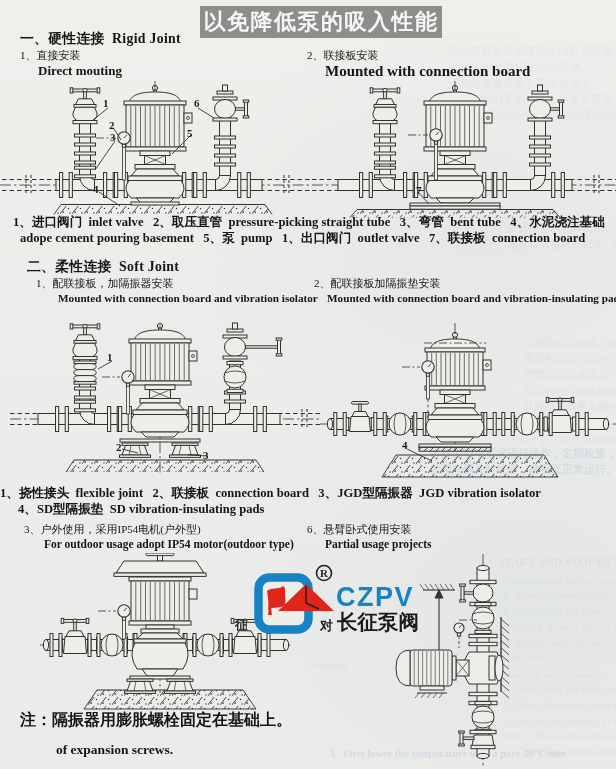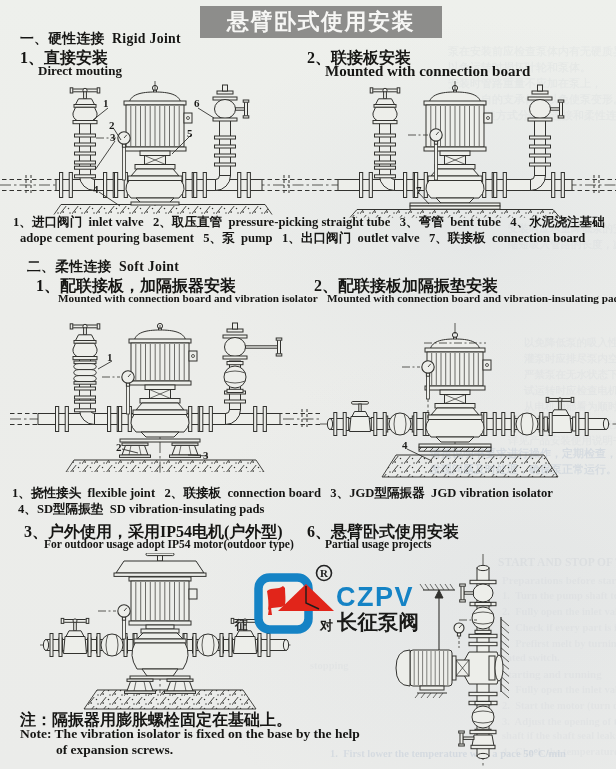--- a/index.html
+++ b/index.html
@@ -10,21 +10,21 @@
             radial-gradient(ellipse 420px 300px at 78% 30%, rgba(198,206,216,0.20), rgba(198,206,216,0) 70%),
             radial-gradient(ellipse 500px 380px at 85% 78%, rgba(192,200,212,0.18), rgba(192,200,212,0) 70%),
             linear-gradient(180deg, #eef0ec 0%, #ecedea 40%, #ebecea 100%);
           overflow:hidden; filter:blur(0.28px); }
   .abs { position:absolute; white-space:pre; }
   #title-bar { position:absolute; left:200px; top:6px; width:242px; height:32px; background:#8d8d8b;
                display:flex; align-items:center; justify-content:center; }
   #title-bar span { font-family:"Liberation Sans", sans-serif; font-weight:bold; font-size:22px;
                     color:#f6f6f4; letter-spacing:1.5px; }
   .h1 { font-size:13.8px; font-weight:bold; color:#161614; letter-spacing:0.3px; }
-  .sub-zh { font-size:16px; font-weight:bold; color:#161614; }
+  .sub-zh { font-size:11px; font-weight:normal; color:#161614; }
   .sub-en { font-size:15px; font-weight:bold; color:#161614; }
   .legend { font-size:12.6px; font-weight:bold; color:#161614; }
   .callout { position:absolute; font-size:11px; font-weight:bold; color:#1c1c1a; line-height:1; }
   .diagram { position:absolute; }
   .note-zh { font-size:16px; font-weight:bold; color:#161614; }
   .note-en { font-size:13.5px; font-weight:bold; color:#161614; }
   .ghost { position:absolute; color:#7a86a0; opacity:0.05; font-weight:bold; white-space:pre;
            filter:blur(0.6px); pointer-events:none; }
   .ghost-blue { position:absolute; color:#5f7fae; opacity:0.11; font-weight:bold; white-space:pre;
                 filter:blur(0.6px); pointer-events:none; }
@@ -82,21 +82,21 @@
     <div class="ghost" style="left:502px;top:668px;font-size:11px;">Starting and running</div>
     <div class="ghost" style="left:502px;top:684px;font-size:10.5px;">1.  Fully open the inlet valve and outlet valve,</div>
     <div class="ghost" style="left:502px;top:700px;font-size:10.5px;">2.  Start the motor (turn on the running switch),</div>
     <div class="ghost" style="left:502px;top:716px;font-size:10.5px;">3.  Adjust the opening of the outlet valve when the</div>
     <div class="ghost" style="left:502px;top:730px;font-size:10.5px;">shaft if the shaft seal leaks.</div>
     <div class="ghost" style="left:502px;top:746px;font-size:10.5px;">4.  Check the temperature of the bearings and the</div>
     <div class="ghost-blue" style="left:330px;top:748px;font-size:10.5px;opacity:0.14;">1.  First lower the temperature with a pace 50°C/min</div>
     <div class="ghost" style="left:310px;top:660px;font-size:10.5px;">stopping</div>
 
 <div id="title-bar">
-  <span>悬臂卧式使用安装</span>
+  <span>以免降低泵的吸入性能</span>
 </div>
 
 <div class="abs h1" style="left:20px;top:30px">一、硬性连接  Rigid Joint</div>
 
 <div class="abs sub-zh" style="left:20px;top:48px">1、直接安装</div>
 <div class="abs sub-en" style="left:38px;top:63px;font-size:13px">Direct mouting</div>
 <div class="abs sub-zh" style="left:307px;top:48px">2、联接板安装</div>
 <div class="abs sub-en" style="left:325px;top:63px">Mounted with connection board</div>
 
 <div class="diagram" style="left:0px;top:80px"><svg width="312" height="136" viewBox="0 0 312 136">
@@ -518,21 +518,21 @@
         <line x1="82.0" y1="64.0" x2="100.0" y2="64.0" stroke="#32322f" stroke-width="0.8" stroke-dasharray="8 2.5 2 2.5"></line>
         <line x1="104.0" y1="40.0" x2="166.0" y2="40.0" stroke="#32322f" stroke-width="0.8" stroke-dasharray="8 2.5 2 2.5"></line>
         <line x1="87.0" y1="146.0" x2="112.0" y2="158.0" stroke="#32322f" stroke-width="0.9"></line>
       </svg></div>
 
 <span class="callout" style="left:107px;top:352px">1</span>
     <span class="callout" style="left:116px;top:442px">2</span>
     <span class="callout" style="left:203px;top:450px">3</span>
 <span class="callout" style="left:402px;top:440px">4</span>
 
-<div class="abs legend" style="left:12px;top:485px">1、挠性接头  flexible joint   2、联接板  connection board   3、JGD型隔振器  JGD vibration isolator</div>
+<div class="abs legend" style="left:0;top:485px">1、挠性接头  flexible joint   2、联接板  connection board   3、JGD型隔振器  JGD vibration isolator</div>
 <div class="abs legend" style="left:18px;top:501px">4、SD型隔振垫  SD vibration-insulating pads</div>
 
 <div class="abs sub-zh" style="left:24px;top:522px">3、户外使用，采用IP54电机(户外型)</div>
 <div class="abs sub-en" style="left:44px;top:538px;font-size:11.5px">For outdoor usage adopt IP54 motor(outdoor type)</div>
 <div class="abs sub-zh" style="left:307px;top:522px">6、悬臂卧式使用安装</div>
 <div class="abs sub-en" style="left:325px;top:538px;font-size:11.5px">Partial usage projects</div>
 
 <div class="diagram" style="left:40px;top:553px"><svg width="252" height="172" viewBox="0 0 252 172">
         <line x1="0.0" y1="92.0" x2="252.0" y2="92.0" stroke="#32322f" stroke-width="0.8" stroke-dasharray="11 3 2.5 3"></line>
         <line x1="120.0" y1="0.0" x2="120.0" y2="140.0" stroke="#32322f" stroke-width="0.8" stroke-dasharray="11 3 2.5 3"></line>
@@ -728,16 +728,15 @@
         <path d="M54,28 L54,45 L67,51" fill="none" stroke="#1d1d1b" stroke-width="1.4"></path>
         <circle cx="72" cy="15" r="7.5" fill="none" stroke="#222" stroke-width="1.6"></circle>
         <text x="72" y="19.4" font-size="11" font-weight="bold" text-anchor="middle" fill="#222" font-family="'Liberation Serif',serif">R</text>
       </svg>
   <div id="logo-brand">CZPV</div>
   <div id="logo-prefix">对</div>
   <div id="logo-name">长征泵阀</div>
 </div>
 
 <div class="abs note-zh" style="left:20px;top:710px">注：隔振器用膨胀螺栓固定在基础上。</div>
-<div class="abs note-en" style="left:20px;top:726px">Note: The vibration isolator is fixed on the base by the help</div>
 <div class="abs note-en" style="left:56px;top:742px">of expansion screws.</div>
 
 </div>
 
 </body></html>

